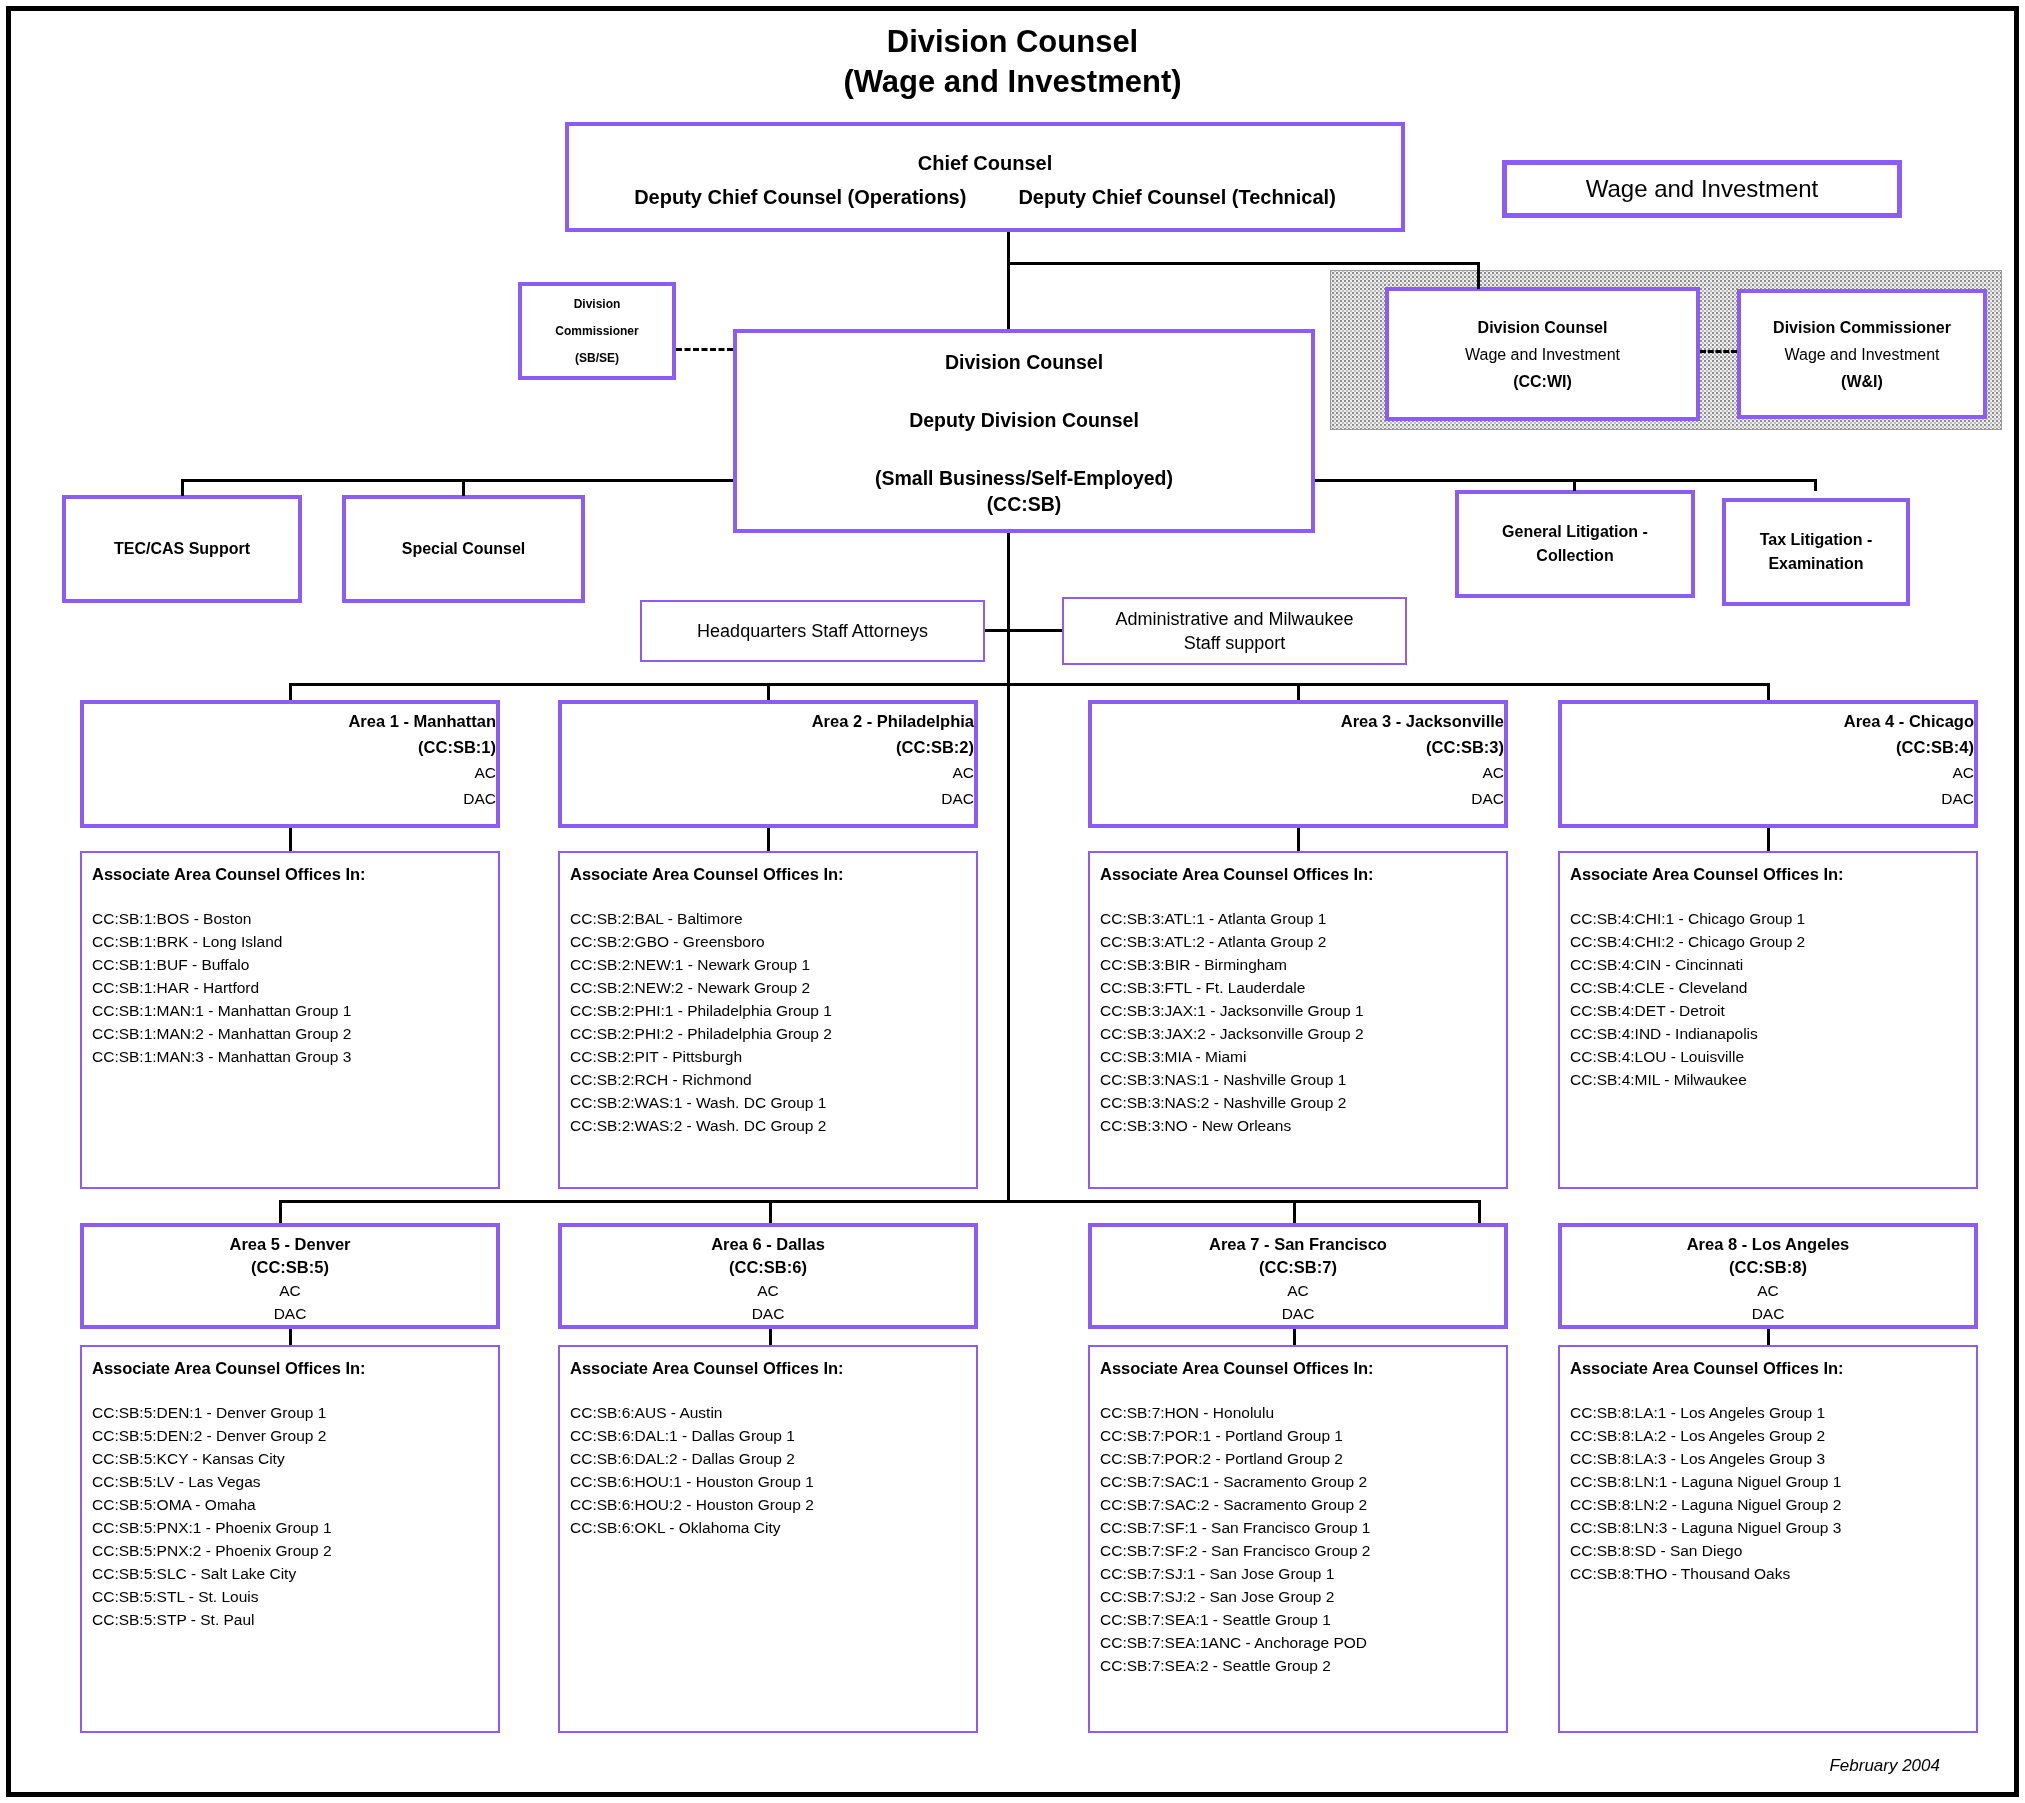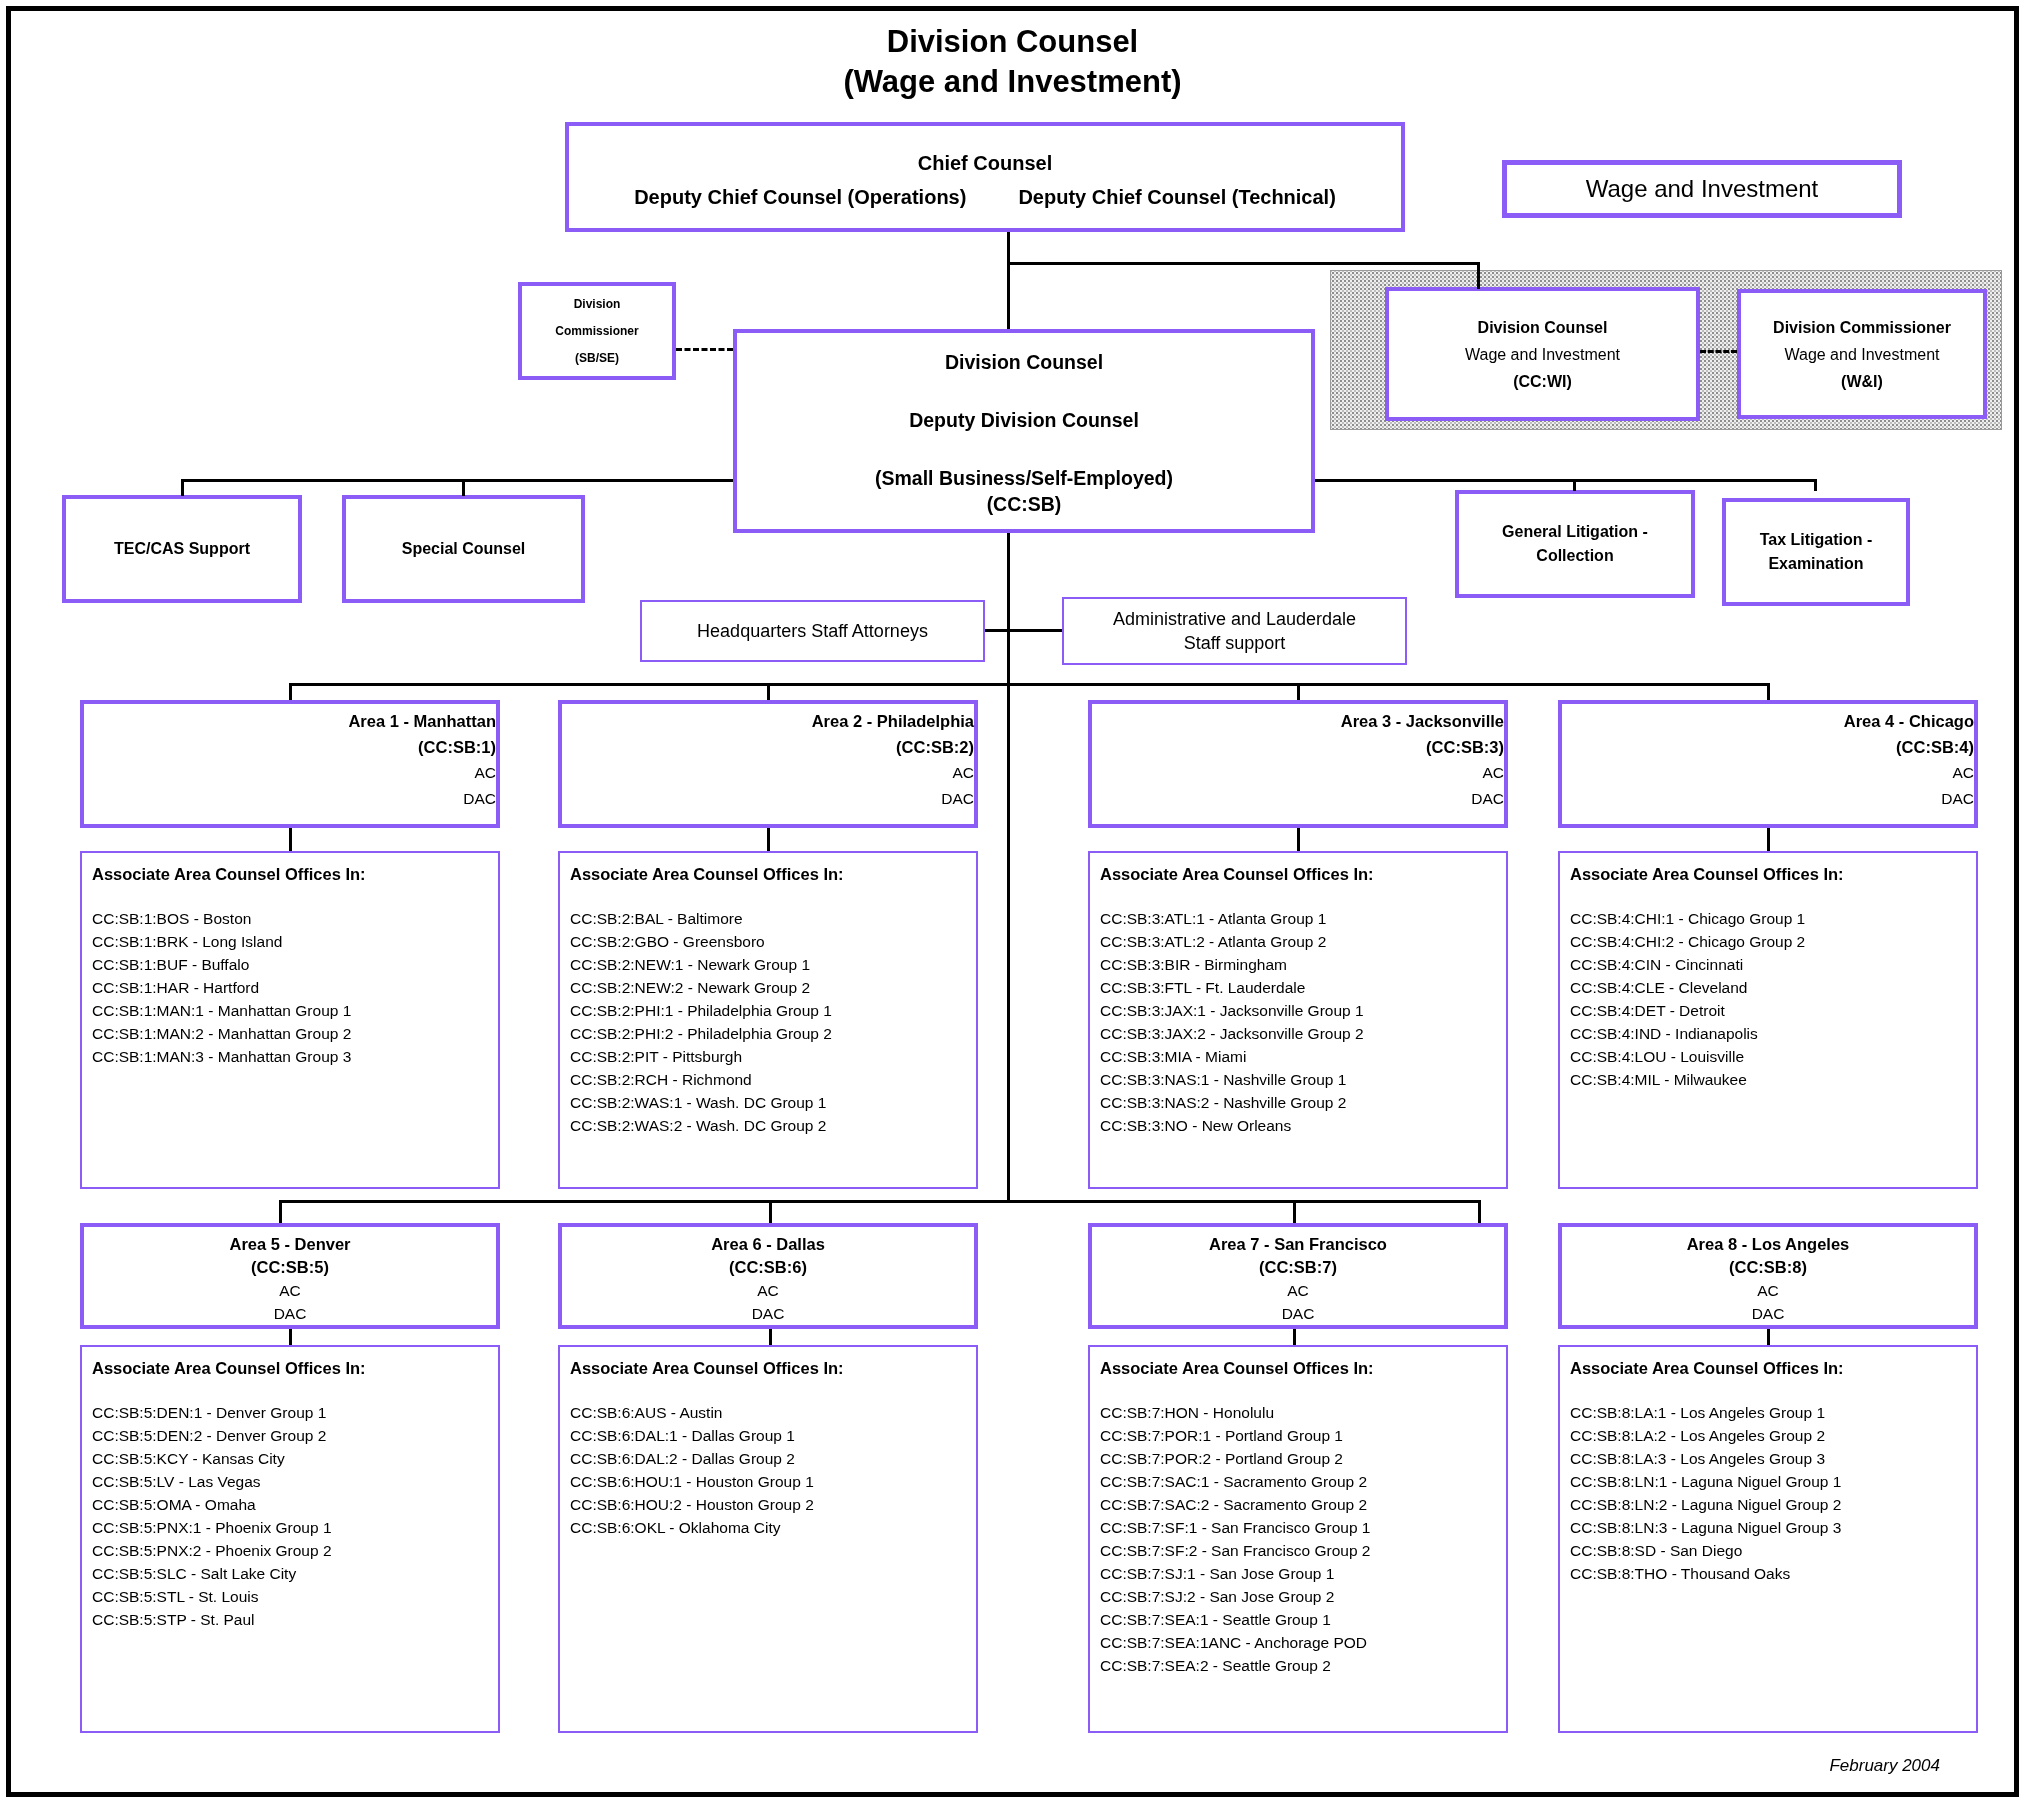--- a/index.html
+++ b/index.html
@@ -111,21 +111,21 @@
     <div>Collection</div>
   </div>
   <div class="box b4 support taxlit flexc">
     <div>Tax Litigation -</div>
     <div>Examination</div>
   </div>
   <div class="box hq flexc">
     <div>Headquarters Staff Attorneys</div>
   </div>
   <div class="box adm flexc">
-    <div>Administrative and Lauderdale</div>
+    <div>Administrative and Milwaukee</div>
     <div>Staff support</div>
   </div>
 
   <div class="vline" style="left:1007px;top:232px;width:3px;height:97px"></div>
   <div class="hline" style="left:1007px;top:262px;width:473px;height:3px"></div>
   <div class="vline" style="left:1477px;top:262px;width:3px;height:27px"></div>
   <div class="dash" style="left:676px;top:348px;width:57px"></div>
   <div class="dash" style="left:1700px;top:350px;width:37px"></div>
   <div class="hline" style="left:181px;top:479px;width:552px;height:3px"></div>
   <div class="vline" style="left:181px;top:479px;width:3px;height:17px"></div>

